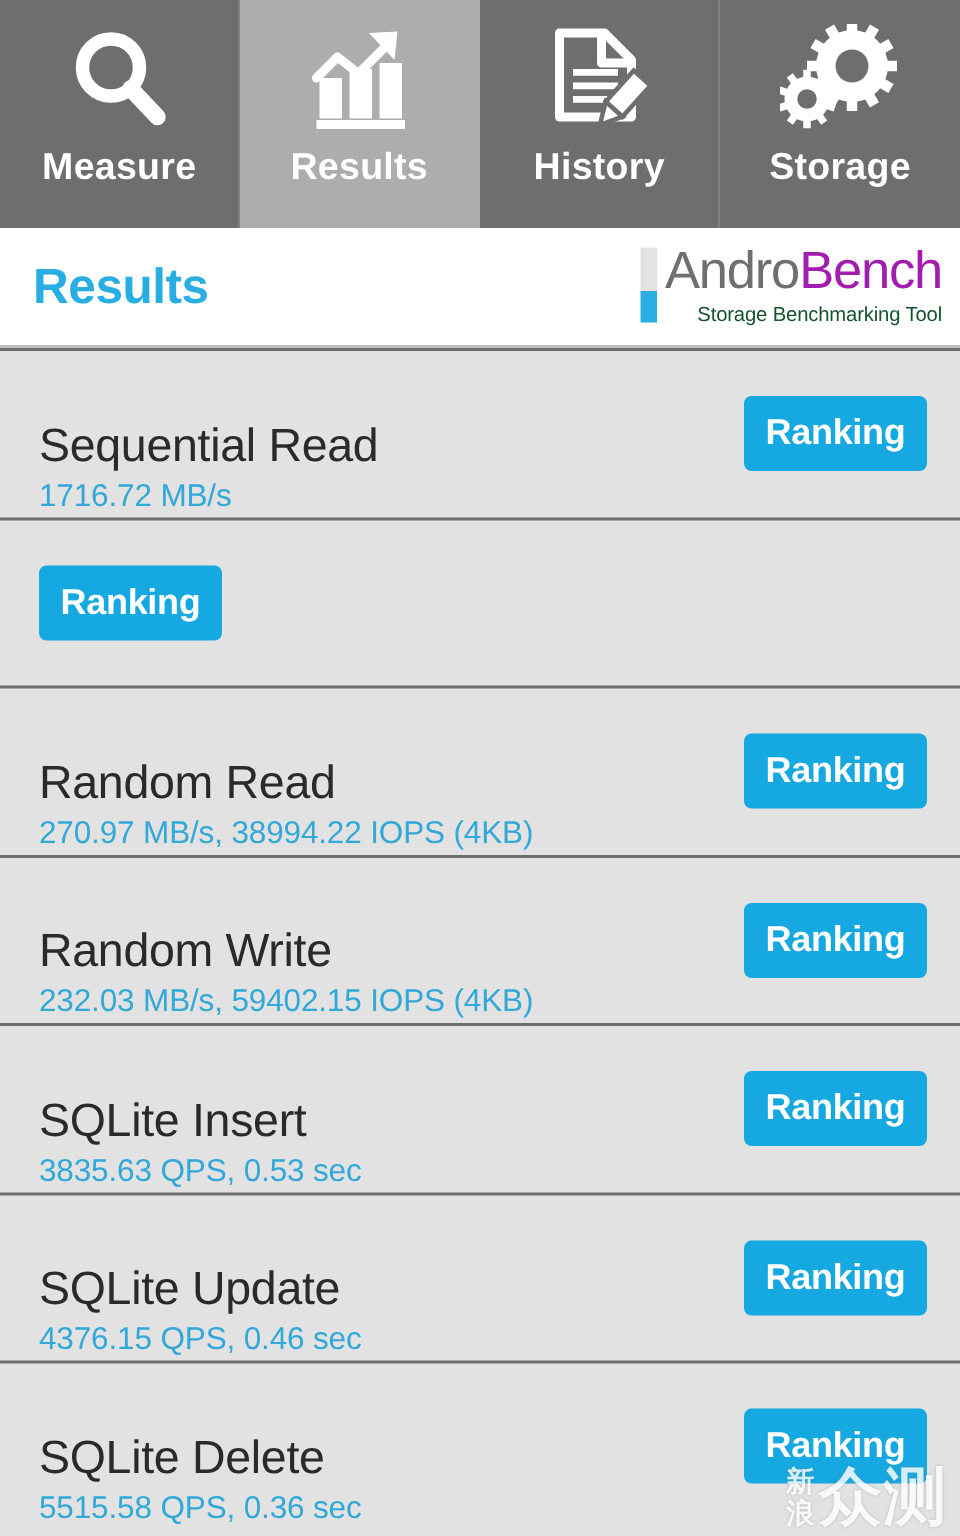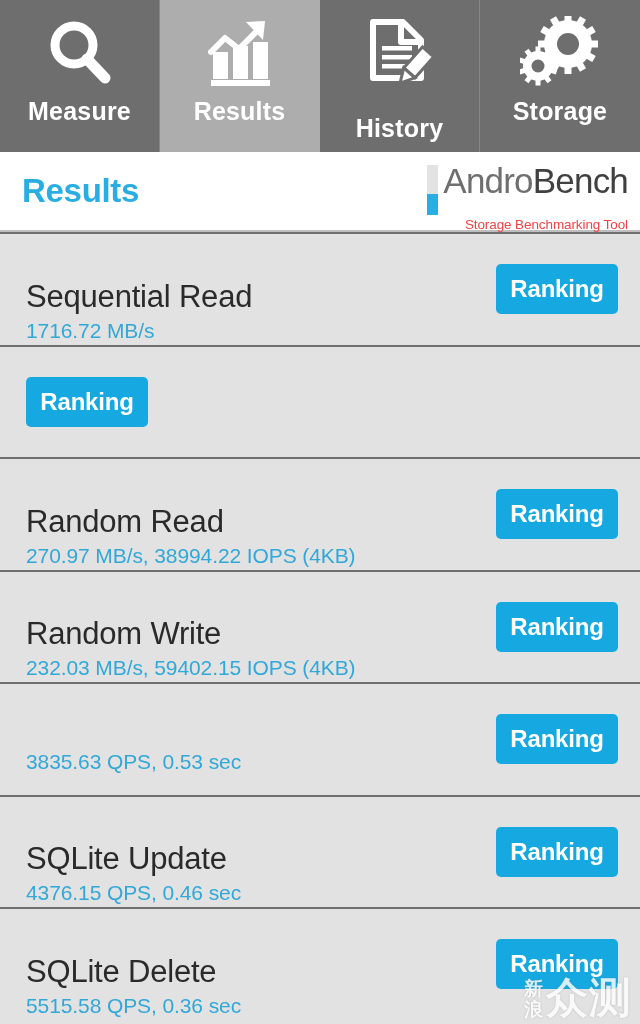--- a/index.html
+++ b/index.html
@@ -39,21 +39,21 @@
     justify-content: flex-start;
     padding-top: 12px;
     border-right: 1px solid #858585;
   }
   .tab:last-child { border-right: none; }
 
   .tab.active {
     background: #adadad;
     border-right: 1px solid #adadad;
   }
-  .tab.active + .tab { border-left: none; gap: 17px; }
+  .tab.active + .tab { border-left: none; }
 
   .tab-icon {
     height: 82px;
     width: 100%;
     display: flex;
     align-items: center;
     justify-content: center;
   }
 
   .tab-label {
@@ -107,28 +107,28 @@
   }
 
   .logo-word {
     font-size: 35px;
     line-height: 36px;
     font-weight: 400;
     letter-spacing: -0.8px;
     white-space: nowrap;
   }
   .logo-andro { color: #6f6f6f; font-weight: 400; }
-  .logo-bench { color: #404040; font-weight: 400; }
+  .logo-bench { color: #a21caf; font-weight: 400; }
 
   .logo-sub {
     font-size: 13.5px;
-    color: #ef4444;
+    color: #14532d;
     letter-spacing: -0.1px;
     line-height: 16px;
-    margin-top: 18px;
+    margin-top: 3px;
     white-space: nowrap;
   }
 
   
   .list {
     width: 640px;
     background: #e2e2e2;
   }
 
   .row {
@@ -334,20 +334,21 @@
       </div>
       <div class="row">
         <div class="row-texts">
           <div class="row-title">Random Write</div>
           <div class="row-value">232.03 MB/s, 59402.15 IOPS (4KB)</div>
         </div>
         <button class="ranking-btn">Ranking</button>
       </div>
       <div class="row">
         <div class="row-texts">
+          <div class="row-title">SQLite Insert</div>
           <div class="row-value">3835.63 QPS, 0.53 sec</div>
         </div>
         <button class="ranking-btn">Ranking</button>
       </div>
       <div class="row">
         <div class="row-texts">
           <div class="row-title">SQLite Update</div>
           <div class="row-value">4376.15 QPS, 0.46 sec</div>
         </div>
         <button class="ranking-btn">Ranking</button>

